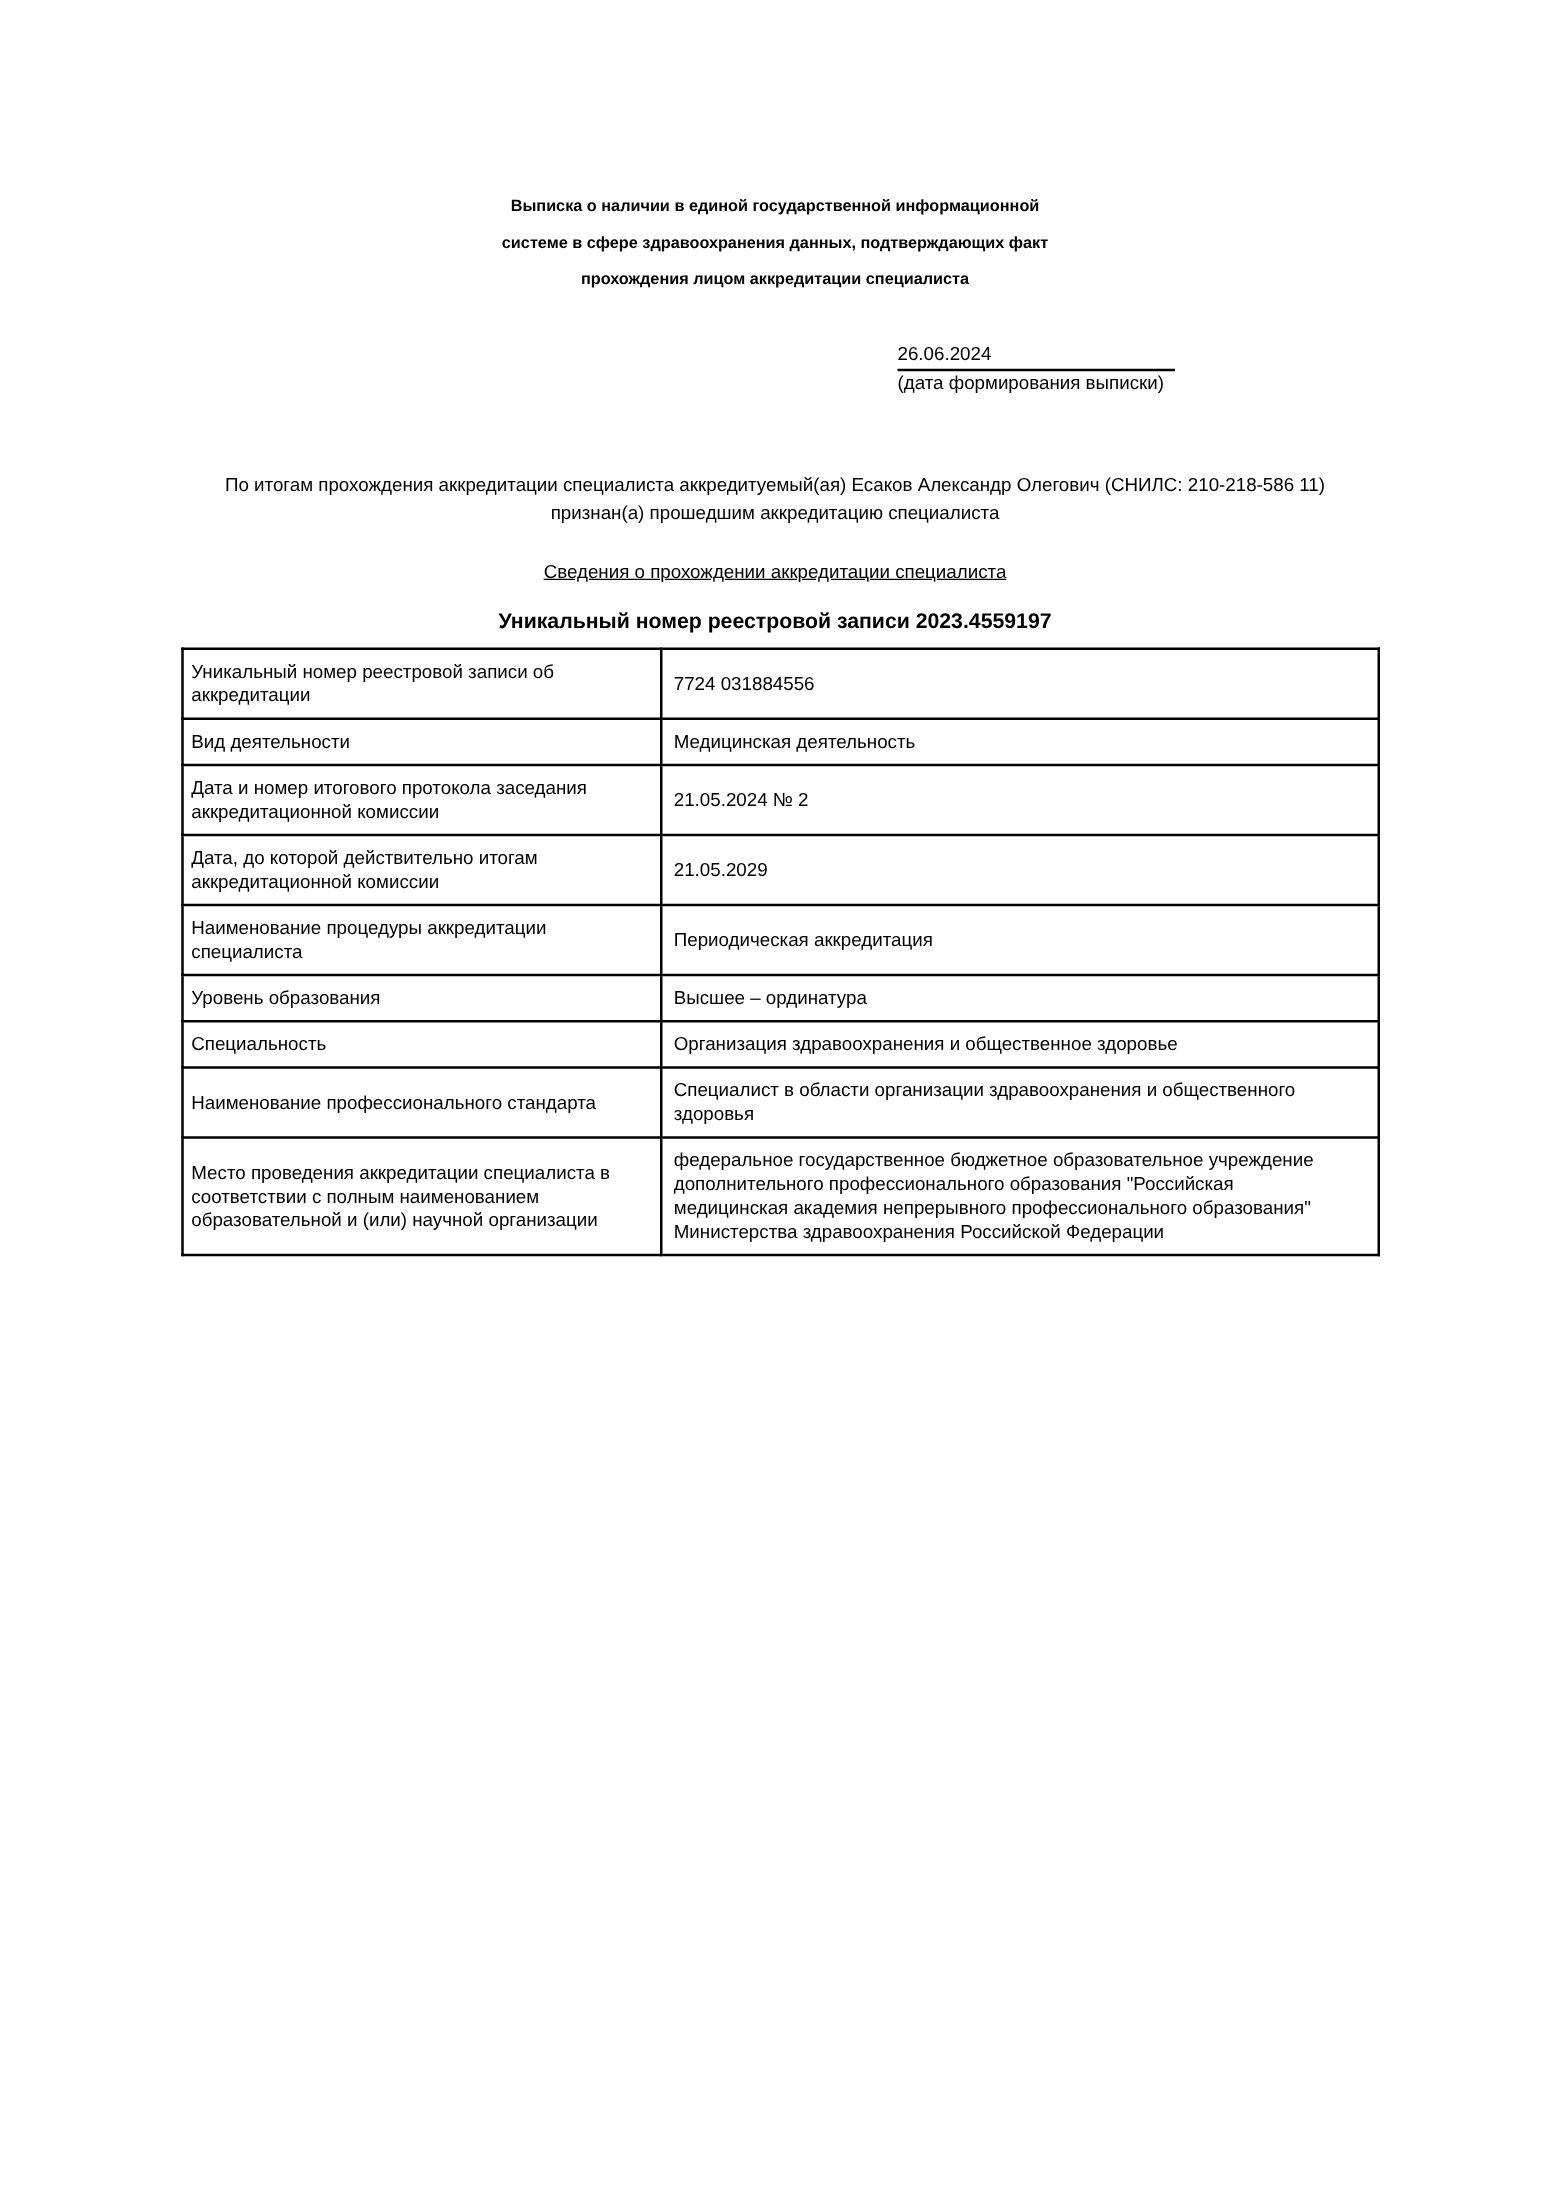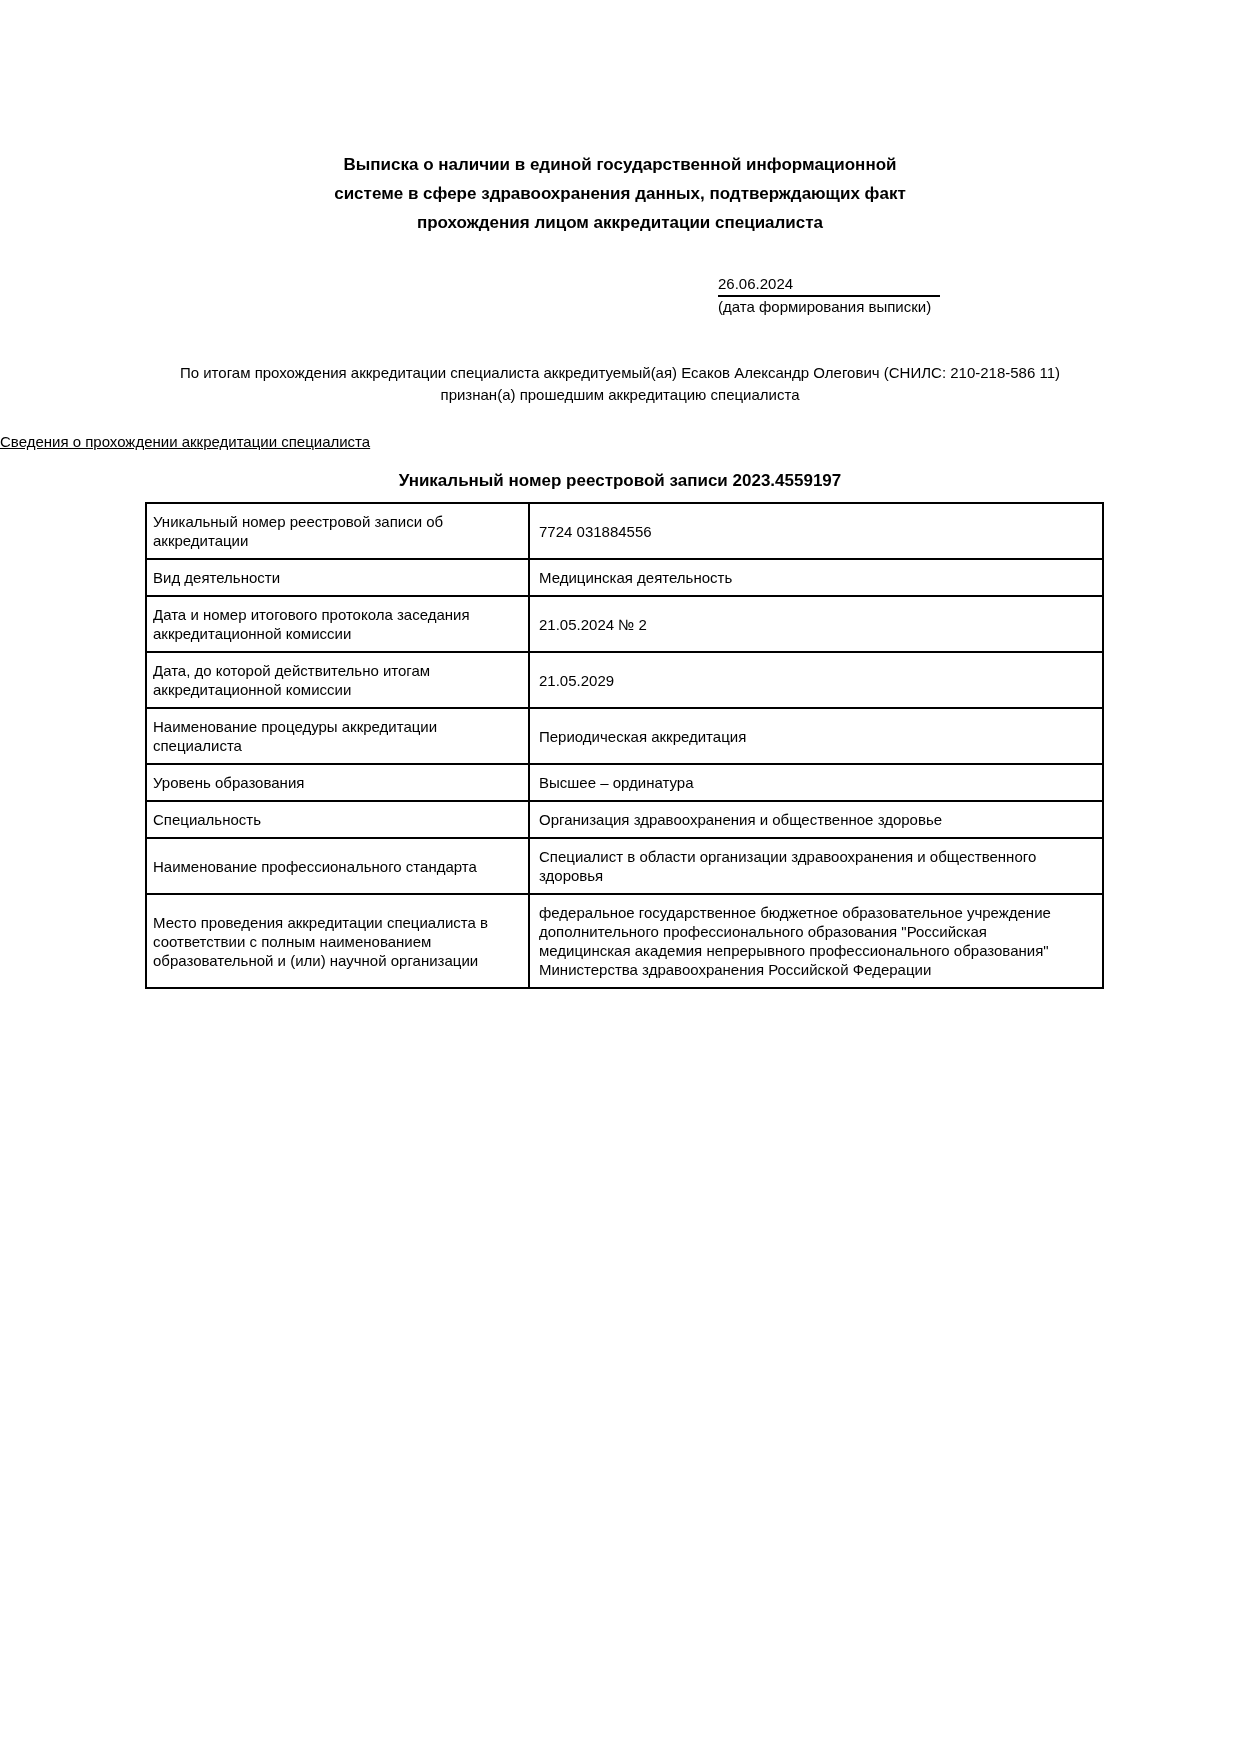--- a/index.html
+++ b/index.html
@@ -17,46 +17,47 @@
   .page {
     box-sizing: border-box;
     width: 1240px;
     height: 1755px;
     padding-top: 150px;
     overflow: hidden;
   }
   .title {
     text-align: center;
     font-weight: bold;
-    font-size: 17px;
+    font-size: 13px;
     line-height: 29px;
   }
   .date-block {
     margin-top: 38px;
     margin-left: 718px;
     width: 222px;
     font-size: 15px;
   }
   .date-value {
     line-height: 18px;
     padding-bottom: 2px;
     border-bottom: 2px solid #000;
   }
   .date-caption {
     line-height: 19px;
     white-space: nowrap;
   }
   .intro {
-    margin-top: 46px;
+    margin-top: 62px;
     text-align: center;
     font-size: 15px;
     line-height: 22px;
   }
   .section-heading {
     margin-top: 26px;
+    text-align: center;
     font-size: 15px;
     line-height: 20px;
     text-decoration: underline;
   }
   .record-heading {
     margin-top: 18px;
     text-align: center;
     font-size: 17px;
     font-weight: bold;
     line-height: 22px;

